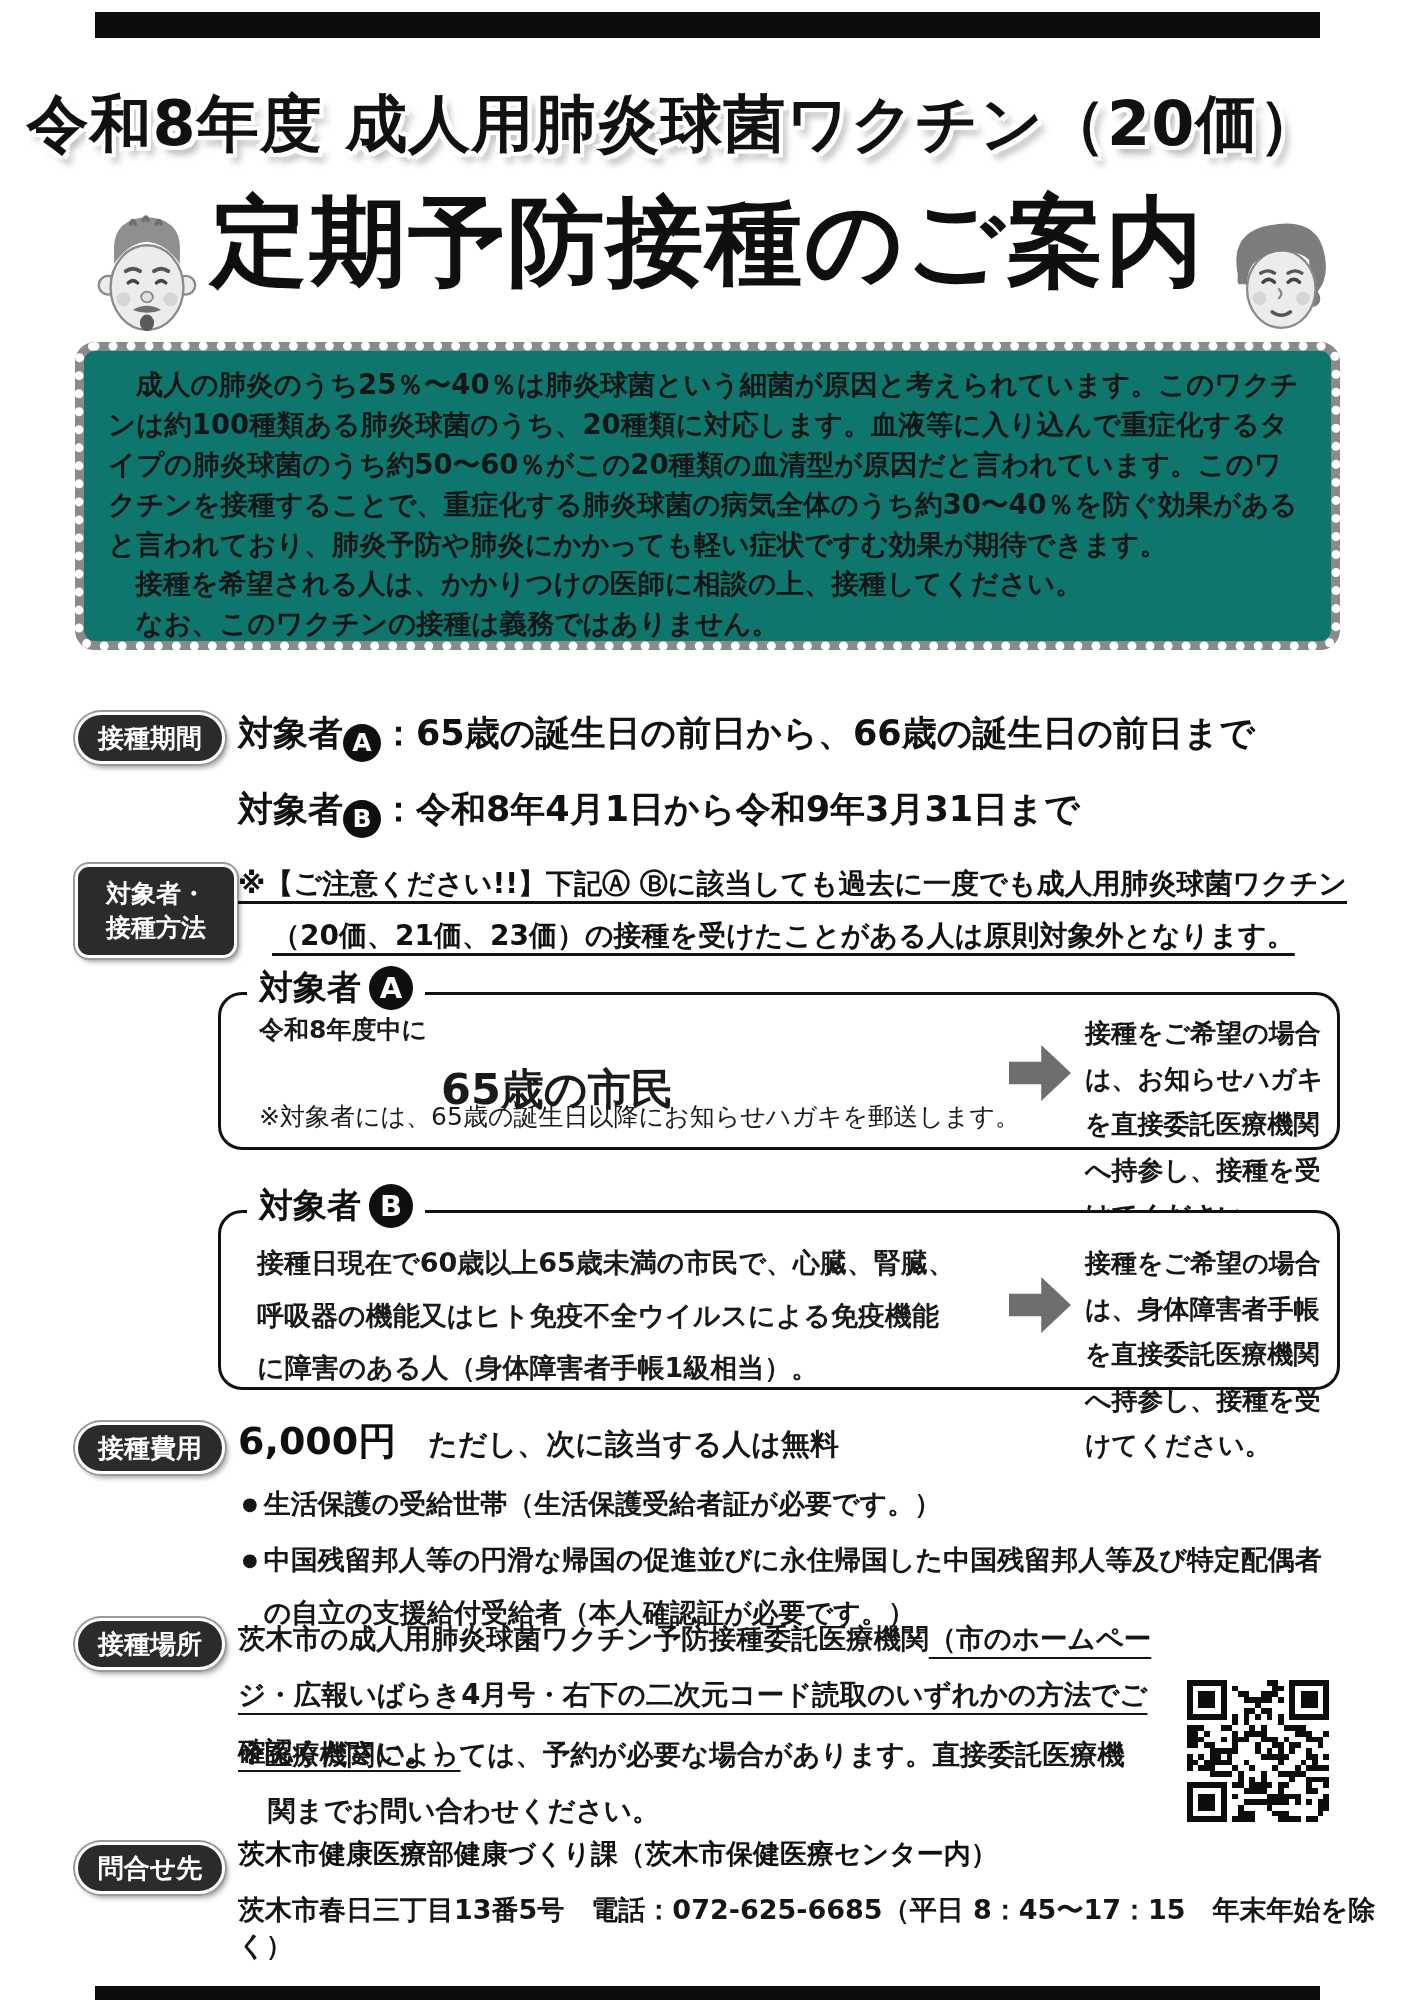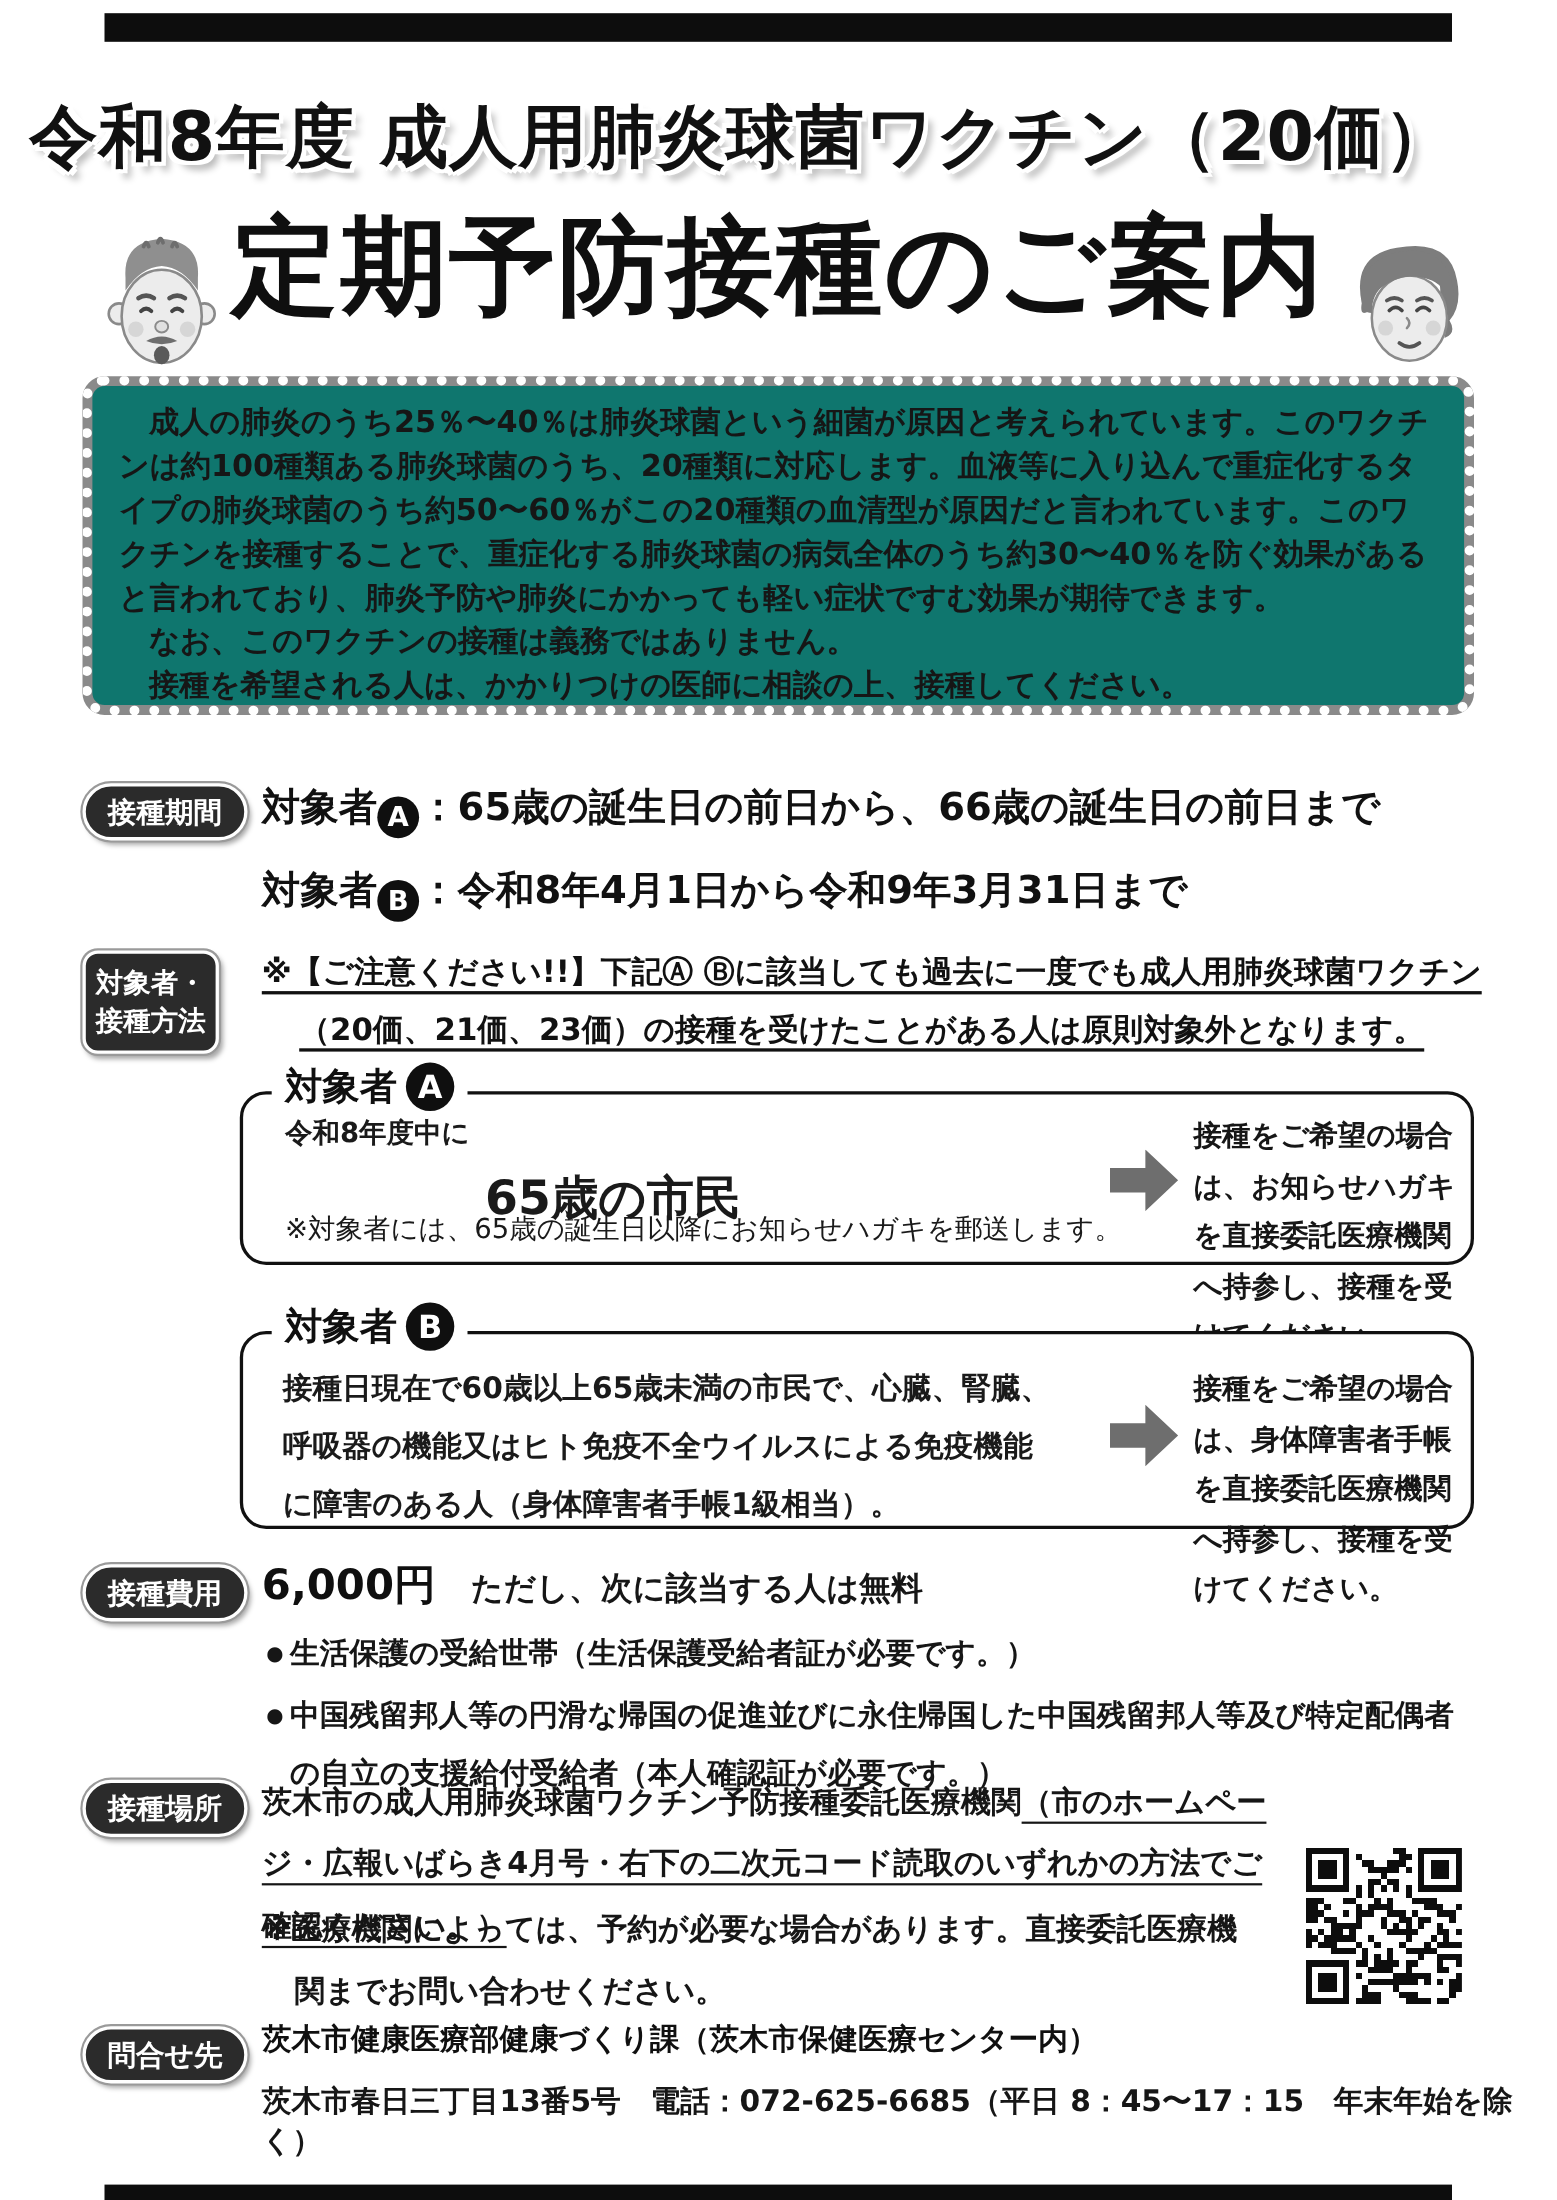--- a/index.html
+++ b/index.html
@@ -33,21 +33,21 @@
     border-radius:20px;pointer-events:none;
   }
   .intro-box p{margin:0;font-size:27.5px;line-height:1.45;font-weight:600;color:#161616;}
   
   .badge{
     background:#2b2b2b;color:#fff;display:flex;align-items:center;justify-content:center;
     font-weight:800;border:3px solid #ffffff;box-sizing:border-box;
     box-shadow:0 0 0 2px #9a9a9a,3px 4px 5px rgba(0,0,0,.35);
   }
   .badge.pill{width:150px;height:52px;border-radius:30px;font-size:26px;}
-  .badge.rect{width:124px;height:94px;border-radius:14px;font-size:25px;line-height:1.35;}
+  .badge.rect{width:162px;height:94px;border-radius:14px;font-size:25px;line-height:1.35;}
   
   .cletter{
     display:inline-flex;align-items:center;justify-content:center;
     background:#0f0f0f;color:#fff;border-radius:50%;font-weight:800;vertical-align:-6px;
   }
   .cletter.s36{width:38px;height:38px;font-size:25px;}
   .cletter.s44{width:44px;height:44px;font-size:29px;}
   .period-line{font-size:35px;font-weight:800;color:#111;}
   .caution{
     font-size:28px;font-weight:800;line-height:1.85;color:#111;
@@ -118,22 +118,22 @@
       <path d="M34 50 Q40 46 46 50 M58 50 Q64 46 70 50" stroke="#555" stroke-width="3" fill="none" stroke-linecap="round"></path>
       <circle cx="33" cy="72" r="6" fill="#d6d6d6"></circle>
       <circle cx="71" cy="72" r="6" fill="#d6d6d6"></circle>
       <path d="M50 64 Q54 68 50 72" stroke="#8a8a8a" stroke-width="2" fill="none" stroke-linecap="round"></path>
       <path d="M44 84 Q52 90 60 84" stroke="#555" stroke-width="3" fill="none" stroke-linecap="round"></path>
     </svg>
   </div>
 
   <div class="abs intro-box">
     <p>　成人の肺炎のうち25％〜40％は肺炎球菌という細菌が原因と考えられています。このワクチンは約100種類ある肺炎球菌のうち、20種類に対応します。血液等に入り込んで重症化するタイプの肺炎球菌のうち約50〜60％がこの20種類の血清型が原因だと言われています。このワクチンを接種することで、重症化する肺炎球菌の病気全体のうち約30〜40％を防ぐ効果があると言われており、肺炎予防や肺炎にかかっても軽い症状ですむ効果が期待できます。</p>
+    <p>　接種を希望される人は、かかりつけの医師に相談の上、接種してください。</p>
     <p>　なお、このワクチンの接種は義務ではありません。</p>
-    <p>　接種を希望される人は、かかりつけの医師に相談の上、接種してください。</p>
   </div>
 
   <div class="abs badge pill" style="left:75px;top:712px;">接種期間</div>
   <div class="abs period-line" style="left:238px;top:710px;">
     <span>対象者</span><span class="cletter s36">A</span><span>：65歳の誕生日の前日から、66歳の誕生日の前日まで</span>
   </div>
   <div class="abs period-line" style="left:238px;top:786px;">
     <span>対象者</span><span class="cletter s36">B</span><span>：令和8年4月1日から令和9年3月31日まで</span>
   </div>
 

